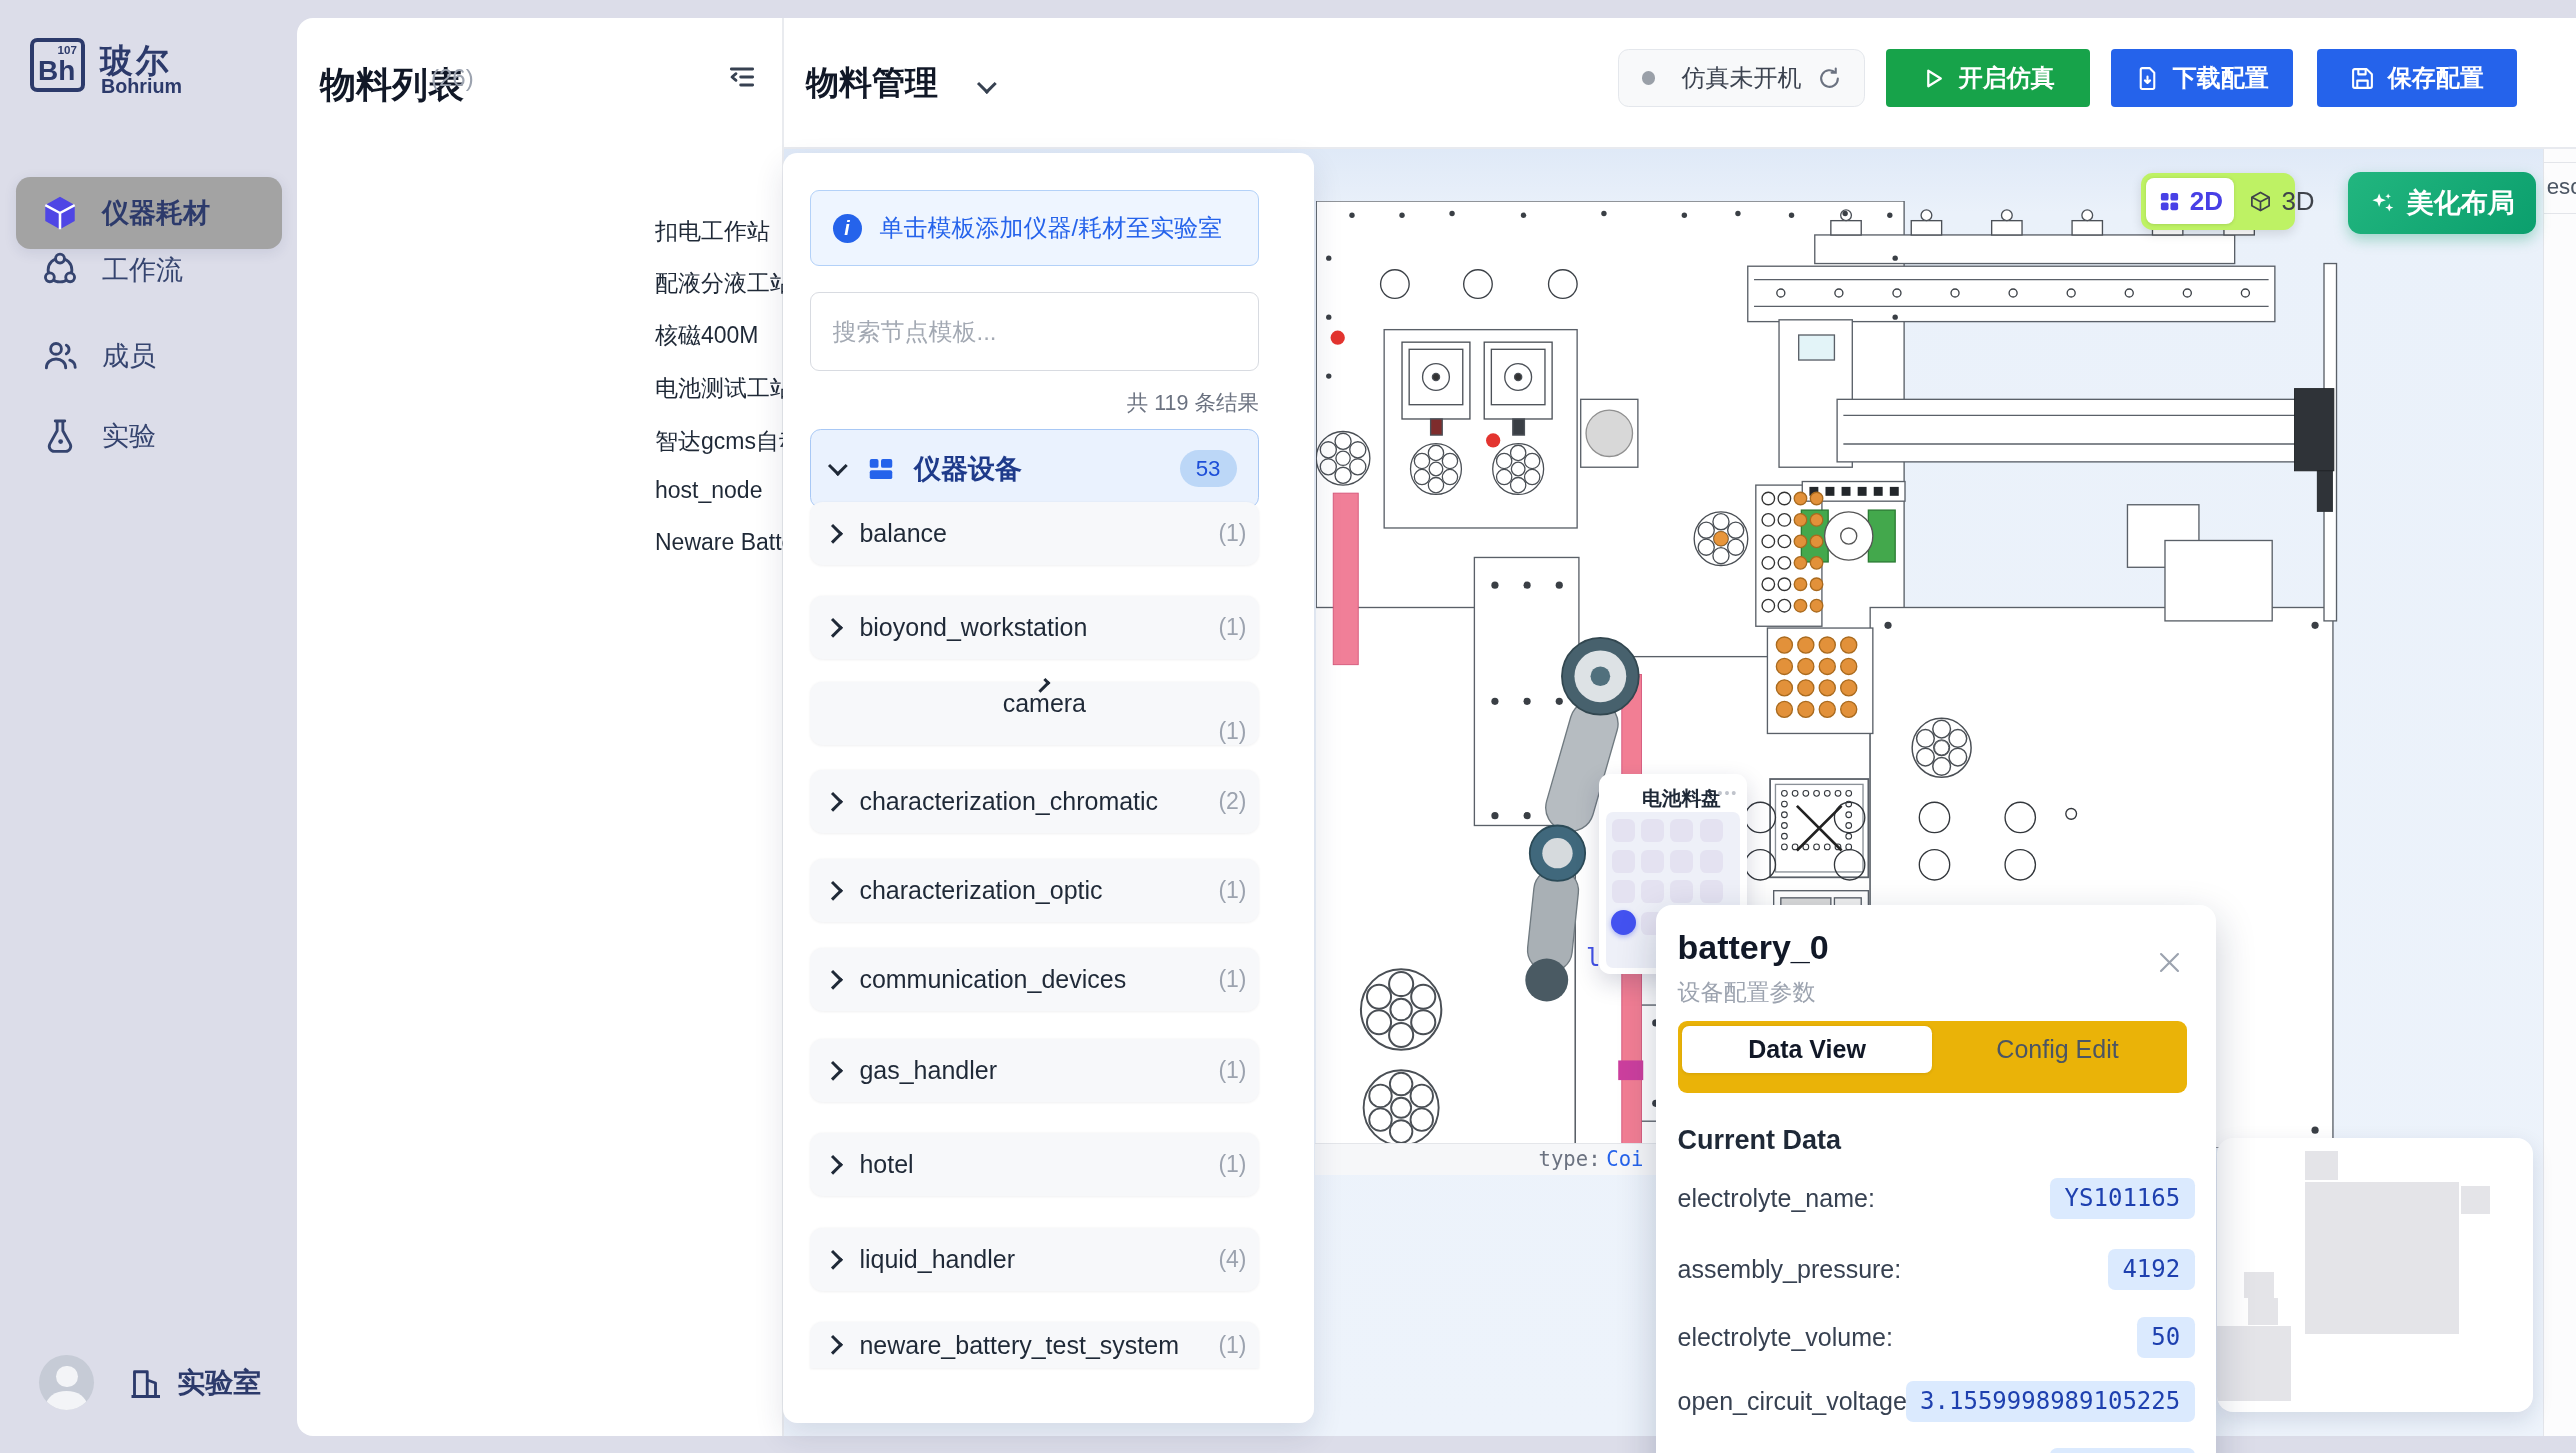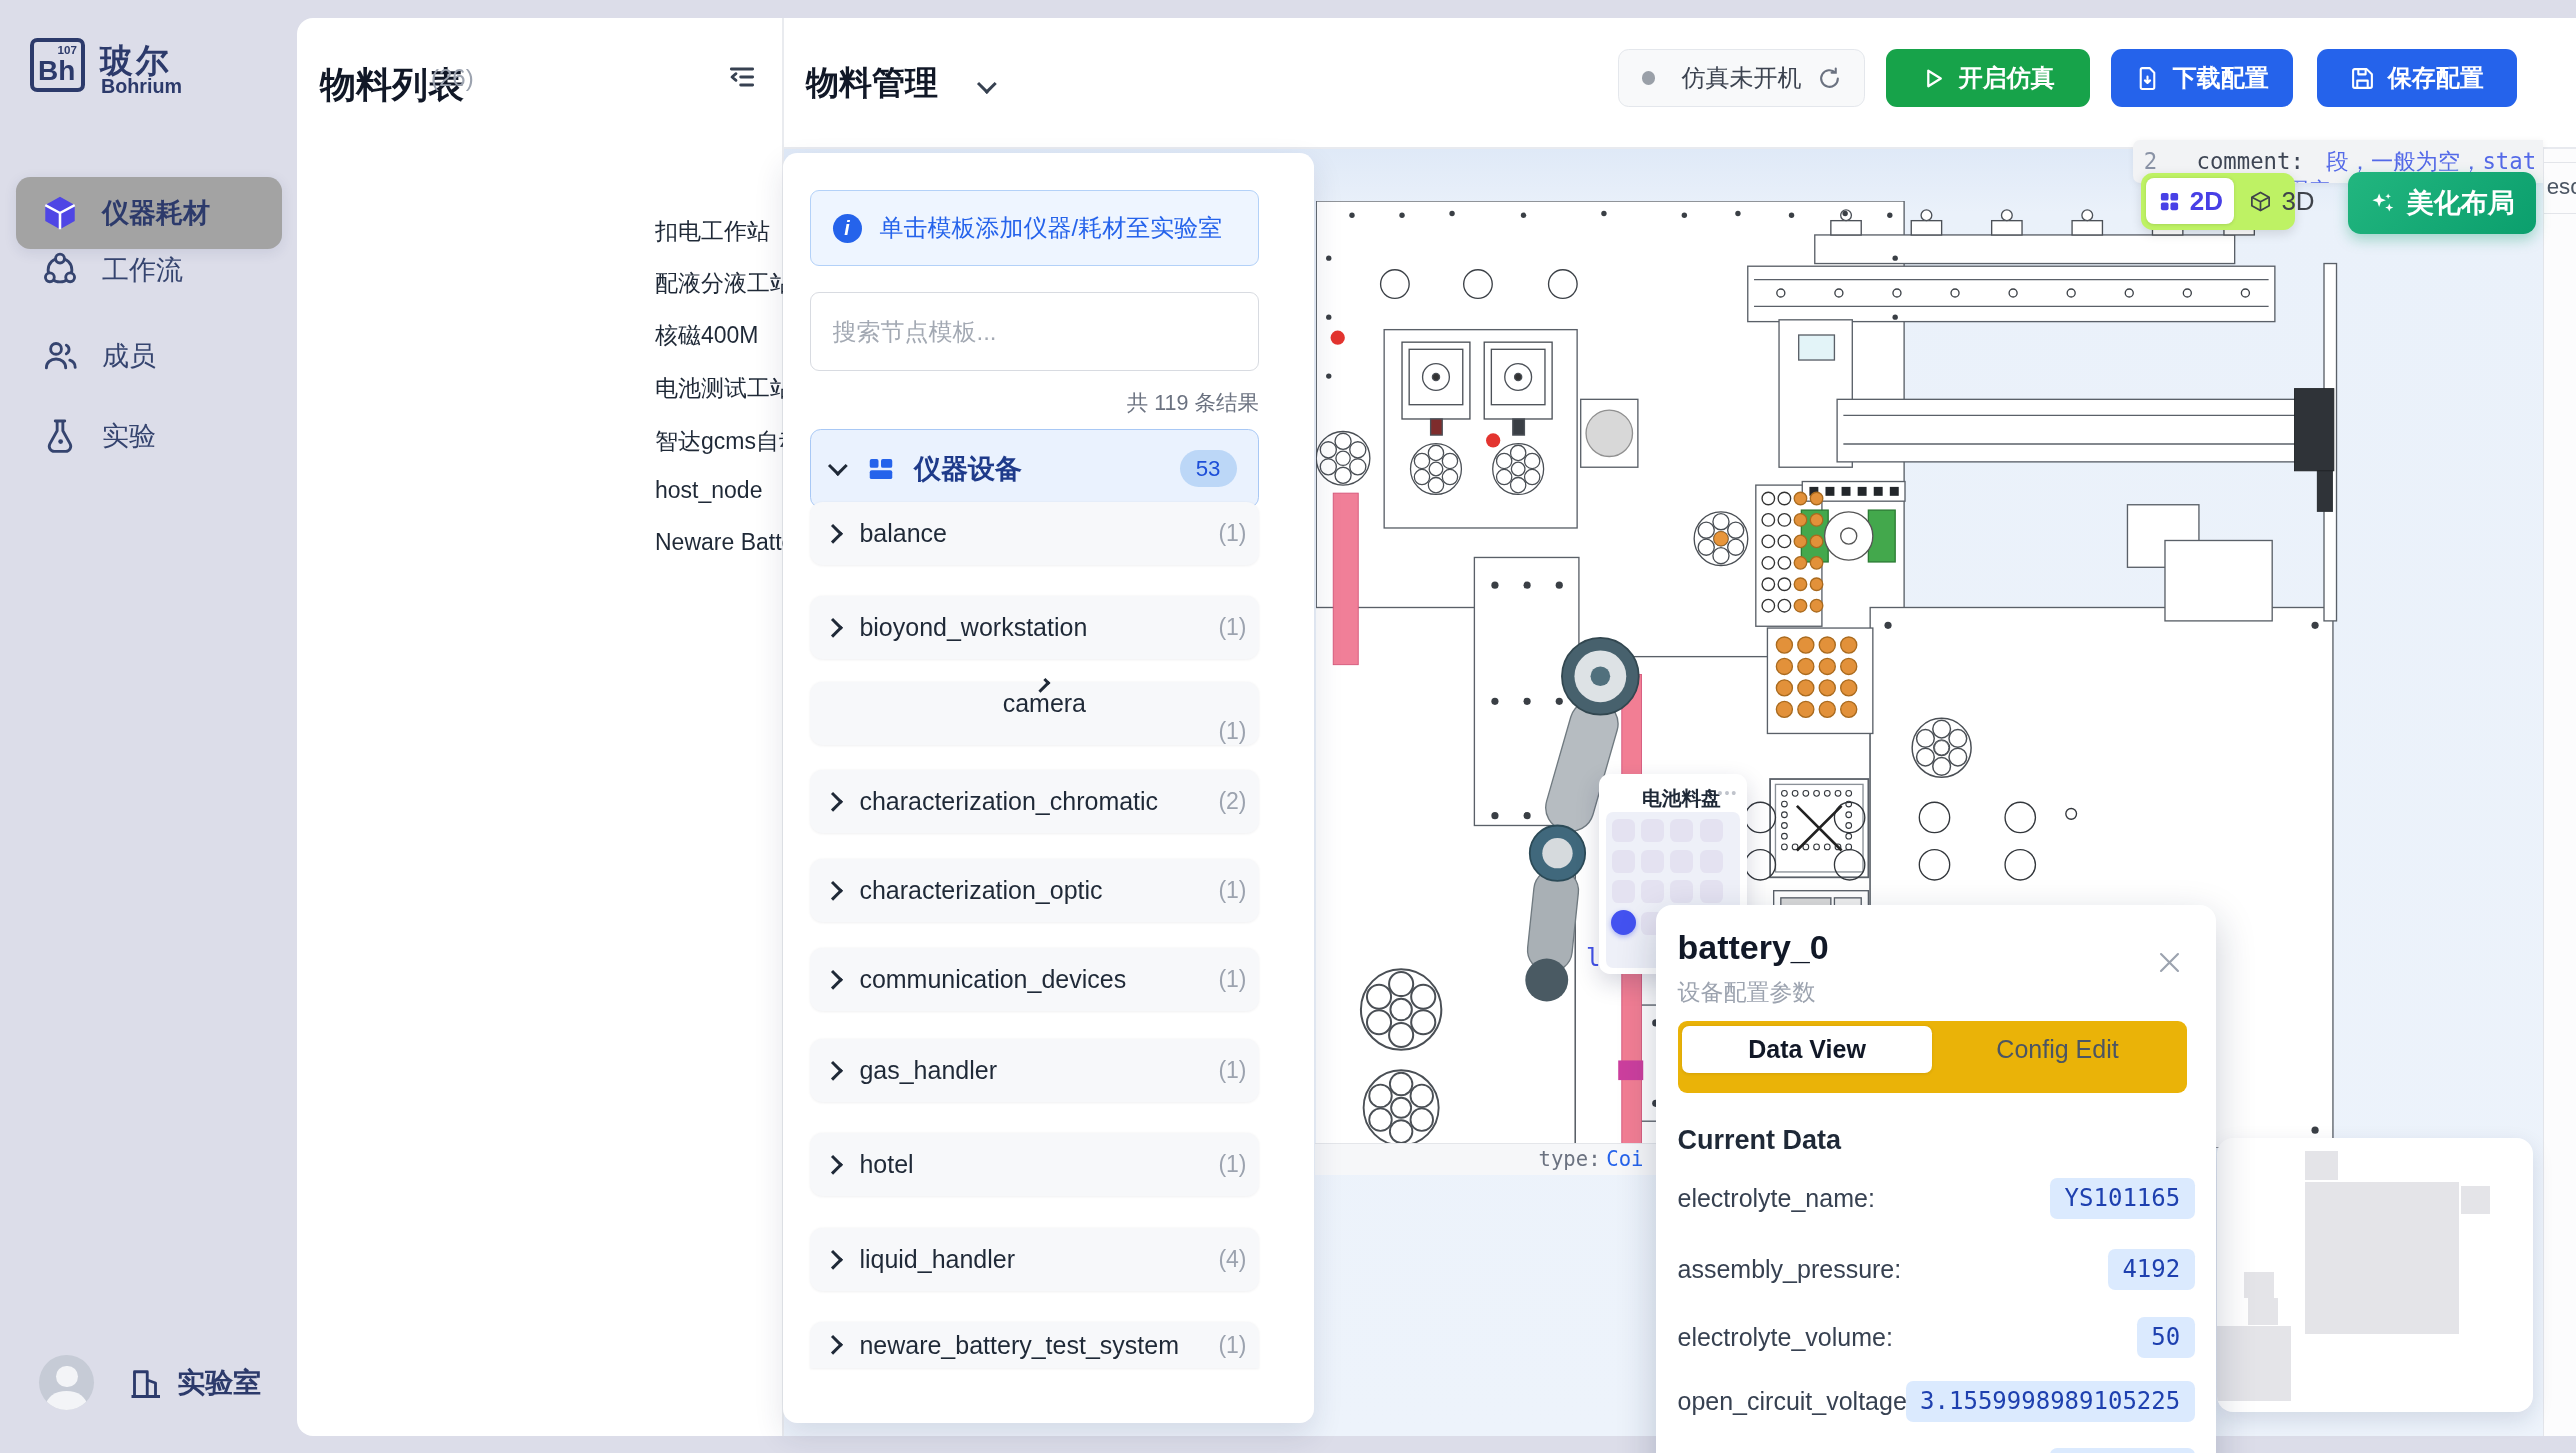--- a/index.html
+++ b/index.html
@@ -15,21 +15,21 @@
   .mat-item{position:absolute;left:358px;width:375px;height:36px;font-size:23px;color:#1f2937;}
   
   .cat-row{position:absolute;left:810px;width:449px;height:63px;background:#f7f8fa;border-radius:12.5px;box-shadow:0 0.9px 2.7px rgba(15,23,42,.06);display:flex;align-items:center;}
   .cat-row .chev{margin-left:16px;}
   .cat-row .lbl{margin-left:19.7px;font-size:25px;color:#1f2937;}
   .cat-row .cnt{margin-left:auto;margin-right:12.5px;font-size:23px;color:#9ca3af;}
   .chev{display:inline-block;width:10.7px;height:10.7px;border-right:3.1px solid #1f2937;border-bottom:3.1px solid #1f2937;transform:rotate(-45deg);}
   .chev.down{transform:rotate(45deg);}
   .chev.gray{border-color:#6b7280;}
   
-  .btn{position:absolute;top:49px;height:58px;border-radius:11px;display:flex;align-items:center;justify-content:center;gap:12.5px;color:#fff;font-size:24px;font-weight:bold;cursor:pointer;}
+  .btn{position:absolute;top:49px;height:58px;border-radius:4px;display:flex;align-items:center;justify-content:center;gap:12.5px;color:#fff;font-size:24px;font-weight:bold;cursor:pointer;}
   .btn.blue{background:#2563eb;}
   .btn.green{background:#17a34a;}
   
   .fld-row{position:absolute;left:21.5px;width:517px;height:41px;}
   .fld-row .flabel{font-size:25px;color:#374151;line-height:41px;}
   .fld-row .fpill{position:absolute;right:0;top:0;background:#dbeafe;color:#1e40af;border-radius:7.2px;padding:6.3px 14.3px;font-size:24px;font-family:"DejaVu Sans Mono",monospace;}
   .search-input{position:absolute;left:810px;top:292px;width:449px;height:79px;box-sizing:border-box;border:1.8px solid #d8dbe1;border-radius:9px;font-size:24px;color:#374151;padding:0 21.5px;outline:none;background:#fff;font-family:"Liberation Sans",sans-serif;}
   .search-input::placeholder{color:#a3a9b3;}
   .mm-block{position:absolute;background:#e4e4e8;}
   .sq{position:absolute;width:23px;height:23px;border-radius:6.3px;background:#e4e2f1;}
@@ -414,28 +414,20 @@
       <circle cx="270" cy="730" r="17" fill="#d6dadd"></circle>
       <circle cx="258" cy="872" r="24" fill="#4a5a63"></circle>
     </g>
   </svg>
 
   <div class="abs" style="left:1315px;top:1143px;width:341px;height:32px;background:#f6f7f9;border-top:0.9px solid #e4e6ea;box-sizing:border-box;text-align:right;line-height:30px;padding-right:12.5px;font-size:20.6px;">
     <span class="mono" style="color:#6b7280;">type:</span>
     <span class="mono" style="color:#2563eb;">Coi</span>
   </div>
 
-  <div class="abs" style="left:2133px;top:140px;width:410px;height:43px;background:#f2f3f5;border-radius:7.2px 0 0 7.2px;overflow:hidden;box-shadow:0 1.8px 7.2px rgba(0,0,0,.06);">
-    <div class="mono" style="position:absolute;left:10.7px;top:7.2px;font-size:22.3px;white-space:nowrap;">
-      <span style="color:#8a93a6;">2</span>
-      <span style="color:#3e4554;margin-left:12.5px;">_comment:</span>
-      <span style="color:#5469e8;margin-left:9px;">段，一般为空，stat</span>
-    </div>
-    <div class="mono" style="position:absolute;left:109px;top:36px;font-size:22.3px;color:#5469e8;">法化固定</div>
-  </div>
 
   <div class="abs" style="left:2543px;top:149px;width:33px;height:1287px;background:#fcfcfd;border-left:0.9px solid #e3e5ea;box-sizing:border-box;">
     <div class="abs" style="left:0;top:12.5px;width:33px;height:0.9px;background:#e3e5ea;"></div>
     <div class="abs" style="left:2.7px;top:25px;font-size:22.3px;color:#4b5563;white-space:nowrap;">esou</div>
     <div class="abs" style="left:0;top:64px;width:33px;height:0.9px;background:#e3e5ea;"></div>
   </div>
 
   <div class="abs" style="left:2141px;top:173px;width:154px;height:57px;background:#bef264;border-radius:11.6px;box-shadow:0 3.6px 10.7px rgba(0,0,0,.12);z-index:5;">
     <div class="abs" style="left:5.4px;top:5.4px;width:88px;height:46px;background:#ffffff;border-radius:8px;box-shadow:0 0.9px 3.6px rgba(0,0,0,.12);display:flex;align-items:center;justify-content:center;gap:9px;">
       <svg width="23" height="23" viewBox="0 0 24 24" fill="#4840e6">

